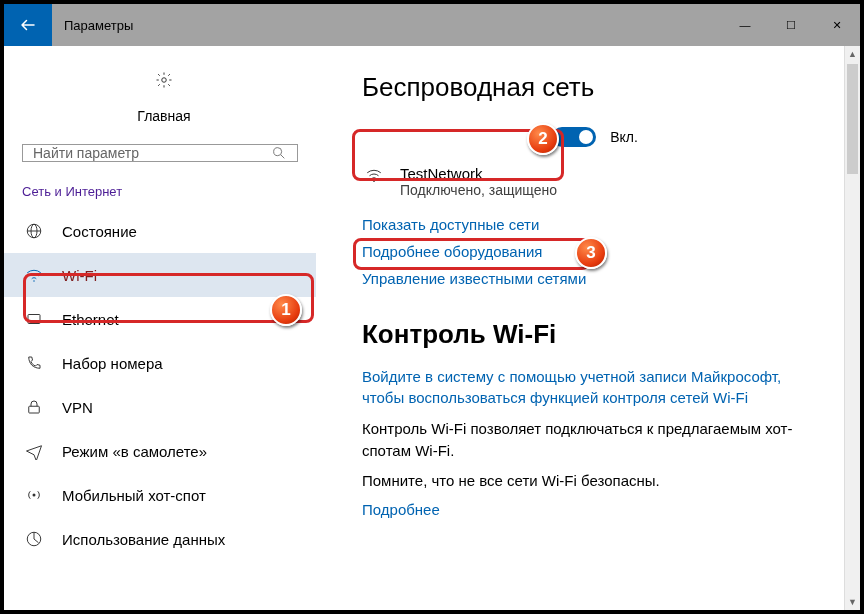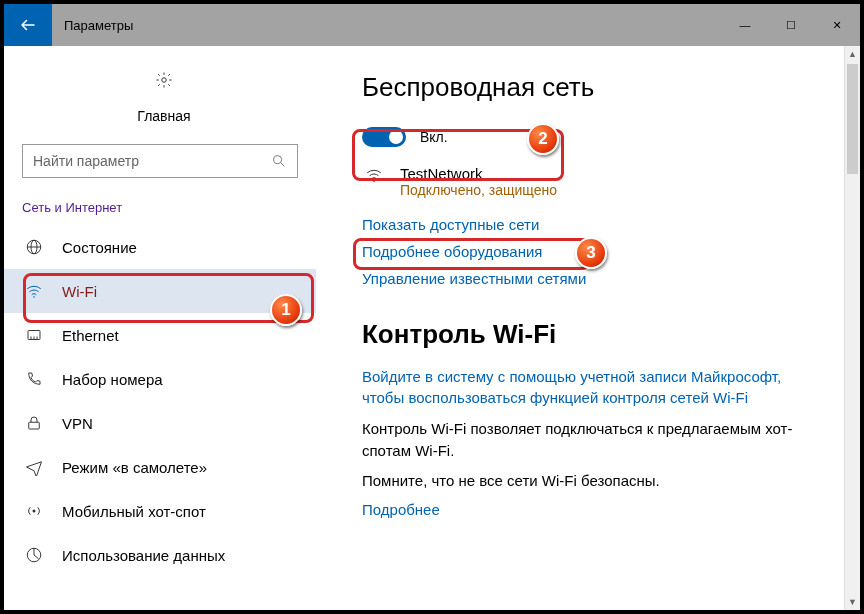--- a/index.html
+++ b/index.html
@@ -9,36 +9,36 @@
 .back-btn svg { width: 18px; height: 18px; fill: #fff; }
 .title { margin-left: 12px; font-size: 13px; }
 .win-controls { position: absolute; right: 0; top: 0; display: flex; }
 .win-btn { width: 46px; height: 42px; display: flex; align-items: center; justify-content: center; cursor: pointer; font-family: "Segoe UI Symbol", sans-serif; font-size: 11px; }
 .content { display: flex; height: calc(100% - 42px); position: relative; }
 .sidebar { width: 312px; padding: 18px 0 0 0; }
 .home-item { display: flex; align-items: center; padding: 6px 12px 6px 20px; gap: 18px; cursor: pointer; flex-direction: column; }
 .icon-box { width: 20px; height: 20px; display: flex; align-items: center; justify-content: center; flex-shrink: 0; }
 .icon-box svg { width: 18px; height: 18px; fill: none; stroke: #333; stroke-width: 1.3; }
 .search-wrap { padding: 14px 18px 0 18px; }
-.search-box { display: flex; align-items: center; border: 1px solid #999; height: 34px; padding: 0 10px; justify-content: space-between; cursor: text; }
+.search-box { display: flex; align-items: center; border: 1px solid #999; height: 18px; padding: 0 10px; justify-content: space-between; cursor: text; }
 .search-box span { color: #666; font-size: 14px; }
 .search-box svg { width: 16px; height: 16px; fill: none; stroke: #666; stroke-width: 1.3; }
 .section-label { font-size: 13px; color: #4c1d95; padding: 22px 0 10px 18px; }
 .nav-item { display: flex; align-items: center; gap: 18px; padding: 12px 12px 12px 20px; cursor: pointer; font-size: 15px; }
 .nav-item.active { background: #dde6f0; color: #7f1d1d; }
 .nav-item.active .icon-box svg { stroke: #0063b1; }
 .main { flex: 1; padding: 26px 32px 0 46px; position: relative; overflow: hidden; }
 .main h1 { font-size: 26px; font-weight: 400; margin-bottom: 18px; }
 .main h2 { font-size: 26px; font-weight: 700; margin: 32px 0 16px 0; }
-.toggle-row { display: flex; align-items: center; gap: 14px; padding: 6px 0; }
+.toggle-row { display: flex; align-items: center; gap: 14px; padding: 6px 0; justify-content: center; }
 .toggle { width: 44px; height: 20px; border-radius: 10px; background: #0063b1; position: relative; cursor: pointer; }
 .toggle::after { content: ""; position: absolute; right: 3px; top: 3px; width: 14px; height: 14px; border-radius: 50%; background: #fff; }
 .net-row { display: flex; align-items: flex-start; gap: 16px; margin: 12px 0 18px 0; padding-left: 2px; }
 .net-row .netname { font-size: 15px; }
-.net-row .netstatus { font-size: 14px; color: #a16207; }
+.net-row .netstatus { font-size: 14px; color: #404040; }
 .link { color: #0063b1; cursor: pointer; font-size: 15px; display: block; margin: 10px 0; }
 .para { font-size: 15px; line-height: 1.45; margin: 8px 0; }
 .scrollbar { position: absolute; right: 0; top: 0; bottom: 0; width: 16px; background: #f0f0f0; border-left: 1px solid #ddd; }
 .scroll-thumb { position: absolute; left: 2px; right: 2px; top: 18px; height: 110px; background: #ccc; cursor: pointer; }
 .scroll-arrow { position: absolute; left: 0; right: 0; height: 16px; display: flex; align-items: center; justify-content: center; font-size: 9px; color: #666; cursor: pointer; }
 .scroll-arrow.up { top: 0; }
 .scroll-arrow.down { bottom: 0; }
 .annot { position: absolute; border: 3px solid #d62828; border-radius: 8px; pointer-events: none; }
 .badge { position: absolute; width: 32px; height: 32px; border-radius: 50%; background: radial-gradient(circle at 35% 30%, #ff8a4a, #e63a0d 65%, #a61f00); border: 2px solid #fff; box-shadow: 1px 2px 3px rgba(0,0,0,0.5); color: #fff; font-weight: bold; font-size: 17px; display: flex; align-items: center; justify-content: center; pointer-events: none; }
 </style>

